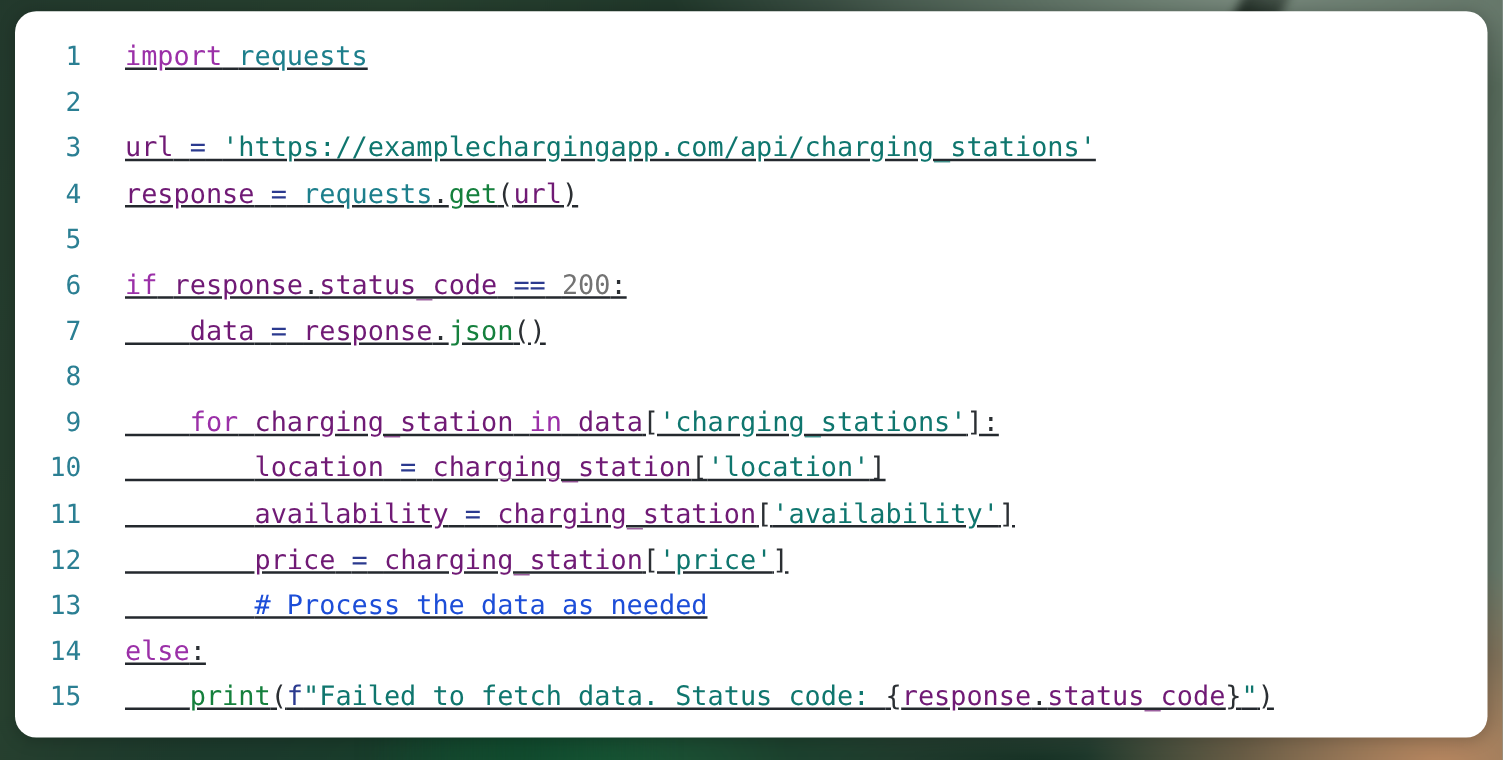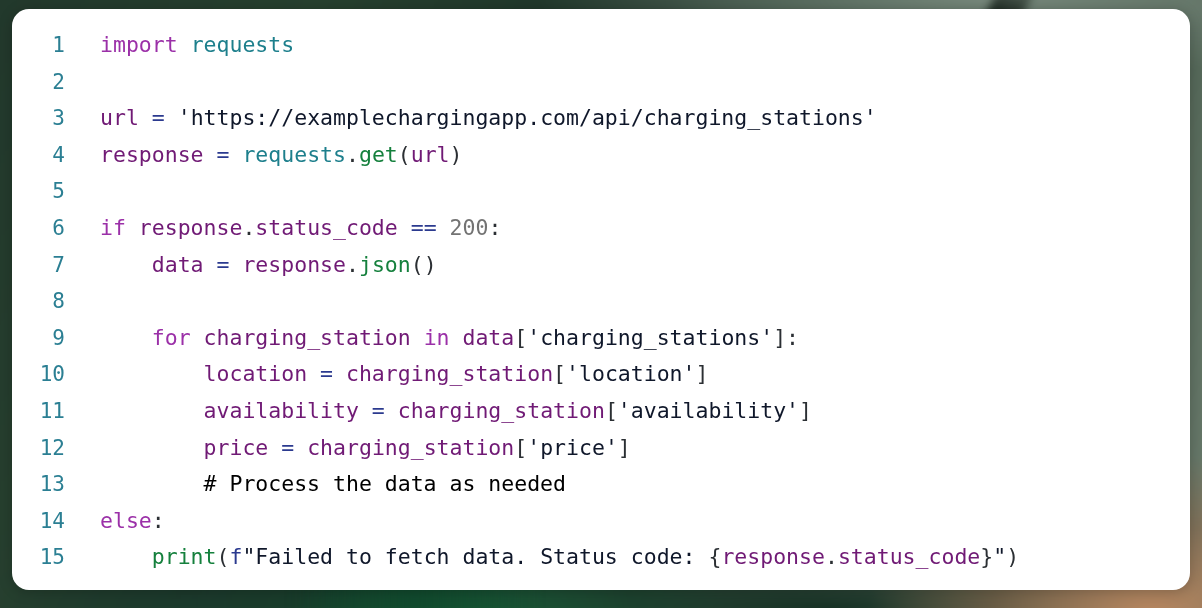--- a/index.html
+++ b/index.html
@@ -91,30 +91,31 @@
     font-size: 21px;
     user-select: none;
     padding-right: 0;
   }
 
   .lc {
     flex: 1 1 auto;
     padding-left: 35px;
     color: #24292e;
     white-space: pre;
+    text-decoration: underline;
   }
 
   
   .t-kw   { color: #9b30a8; }              
   .t-mod  { color: #1d7f8c; }              
   .t-name { color: #701a75; }              
-  .t-str  { color: #0f172a; }              
+  .t-str  { color: #0f766e; }              
   .t-num  { color: #737373; }              
   .t-fn   { color: #15803d; }              
-  .t-com  { color: #000000; text-align: right; }              
+  .t-com  { color: #1d4ed8; text-align: right; }              
   .t-op   { color: #2b3a8f; }              
   .t-pun  { color: #2b2f33; }              
   .t-fpre { color: #2b3a8f; }              
 </style>
 </head>
 <body>
 
 <div id="app">
 
   <div class="backdrop"></div>

